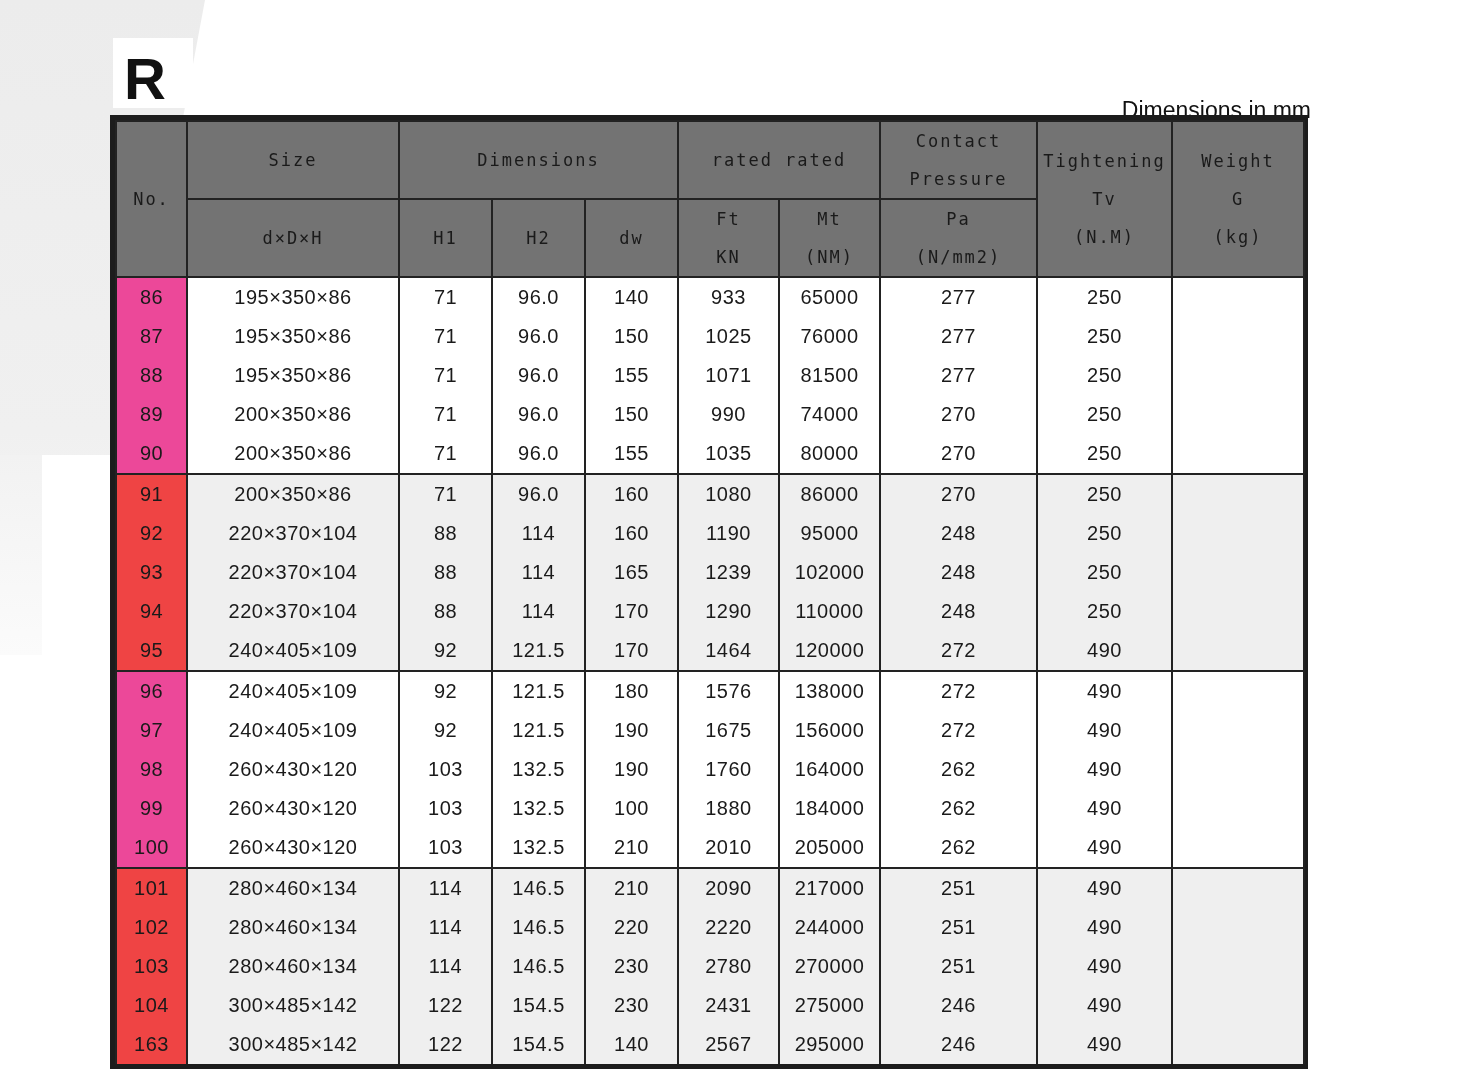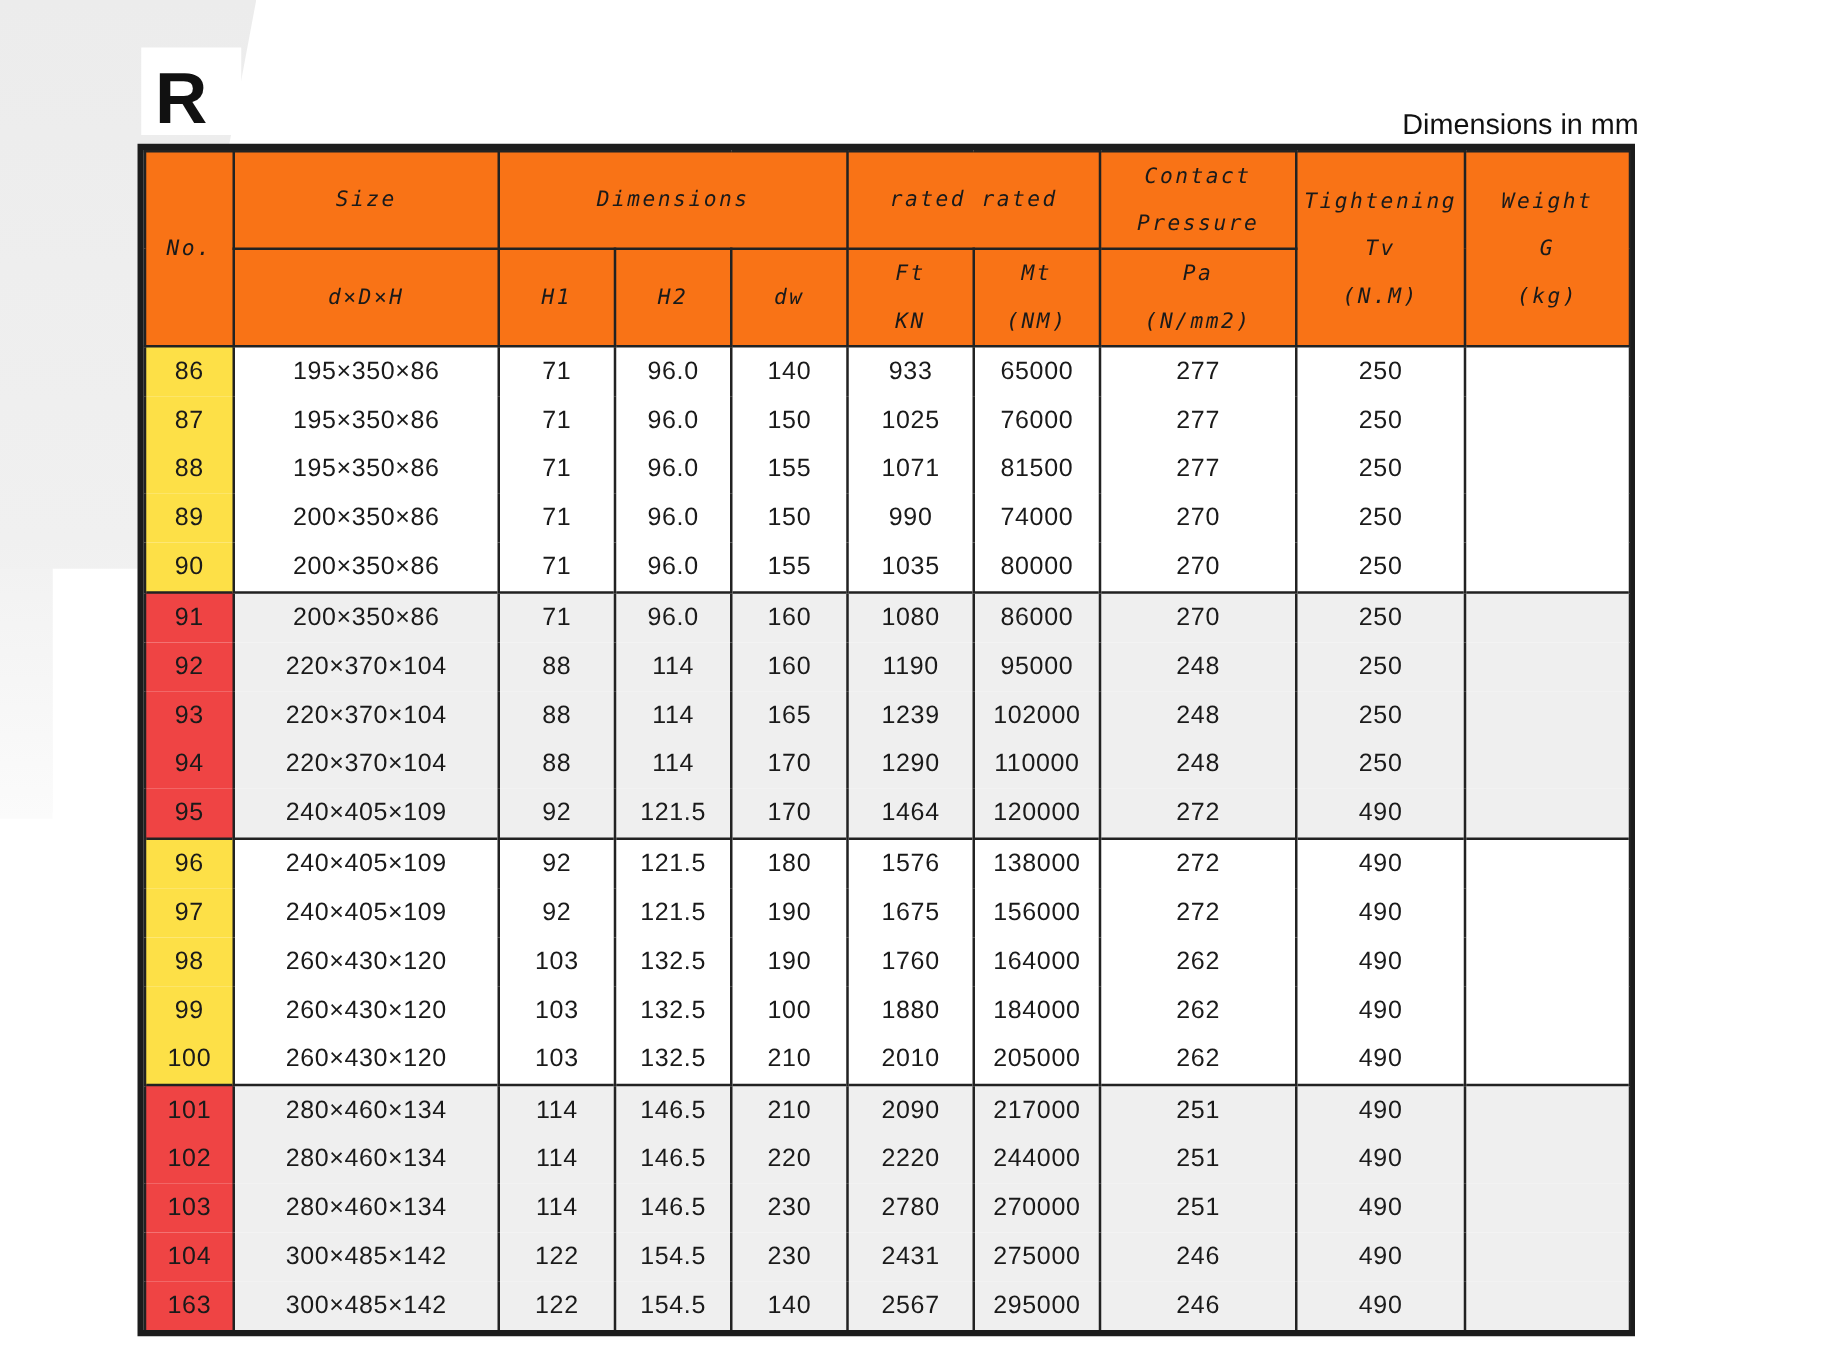--- a/index.html
+++ b/index.html
@@ -20,21 +20,21 @@
   }
   .logo-box {
     position: absolute; left: 113px; top: 38px; width: 80px; height: 70px; background: #fff;
   }
   .logo {
     position: absolute; left: 124px; top: 50px;
     font-family: "Liberation Sans", sans-serif; font-weight: bold;
     font-size: 58px; line-height: 58px; color: #111;
   }
   .units {
-    position: absolute; right: 164px; top: 86px;
+    position: absolute; right: 164px; top: 97px;
     font-size: 23px; color: #111; font-family: "Liberation Sans", sans-serif;
   }
   .table-wrap {
     position: absolute; left: 110px; top: 115px;
     border: 5px solid #1c1c1c;
     width: 1188px;
     background: #fff;
   }
   table {
     border-collapse: collapse; width: 100%; table-layout: fixed;
@@ -44,33 +44,33 @@
   col.c-size { width: 212px; }
   col.c-h1 { width: 93px; }
   col.c-h2 { width: 93px; }
   col.c-dw { width: 93px; }
   col.c-ft { width: 101px; }
   col.c-mt { width: 101px; }
   col.c-pa { width: 157px; }
   col.c-tv { width: 135px; }
   col.c-w { width: 132px; }
   th {
-    background: #f97316; font-weight: normal; font-size: 19px;
+    background: #737373; font-weight: normal; font-size: 19px;
     border: 2px solid #222; text-align: center; vertical-align: middle;
     letter-spacing: 2px; line-height: 38px; padding: 0;
-    font-family: "DejaVu Sans Mono", monospace; font-size: 17px; font-style: italic;
+    font-family: "DejaVu Sans Mono", monospace; font-size: 17px;
   }
   td {
     font-size: 20px; text-align: center; height: 39px; padding: 0;
     border-left: 2px solid #222; border-right: 2px solid #222;
     color: #1a1a1a; letter-spacing: 0.5px;
   }
   tbody.g-white td { background: #ffffff; }
   tbody.g-grey td { background: #efefef; }
-  tbody td.no-cell { background: #fde047; }
+  tbody td.no-cell { background: #ec4899; }
   tbody.g-grey td.no-cell { background: #ef4444; }
   tbody { border-top: 2px solid #222; }
   .hdr-row1 th { height: 74px; }
   .hdr-row2 th { height: 74px; }
 </style>
 </head>
 <body>
 
 <div class="bg-swoosh"></div>
 <div class="bg-swoosh2"></div>

